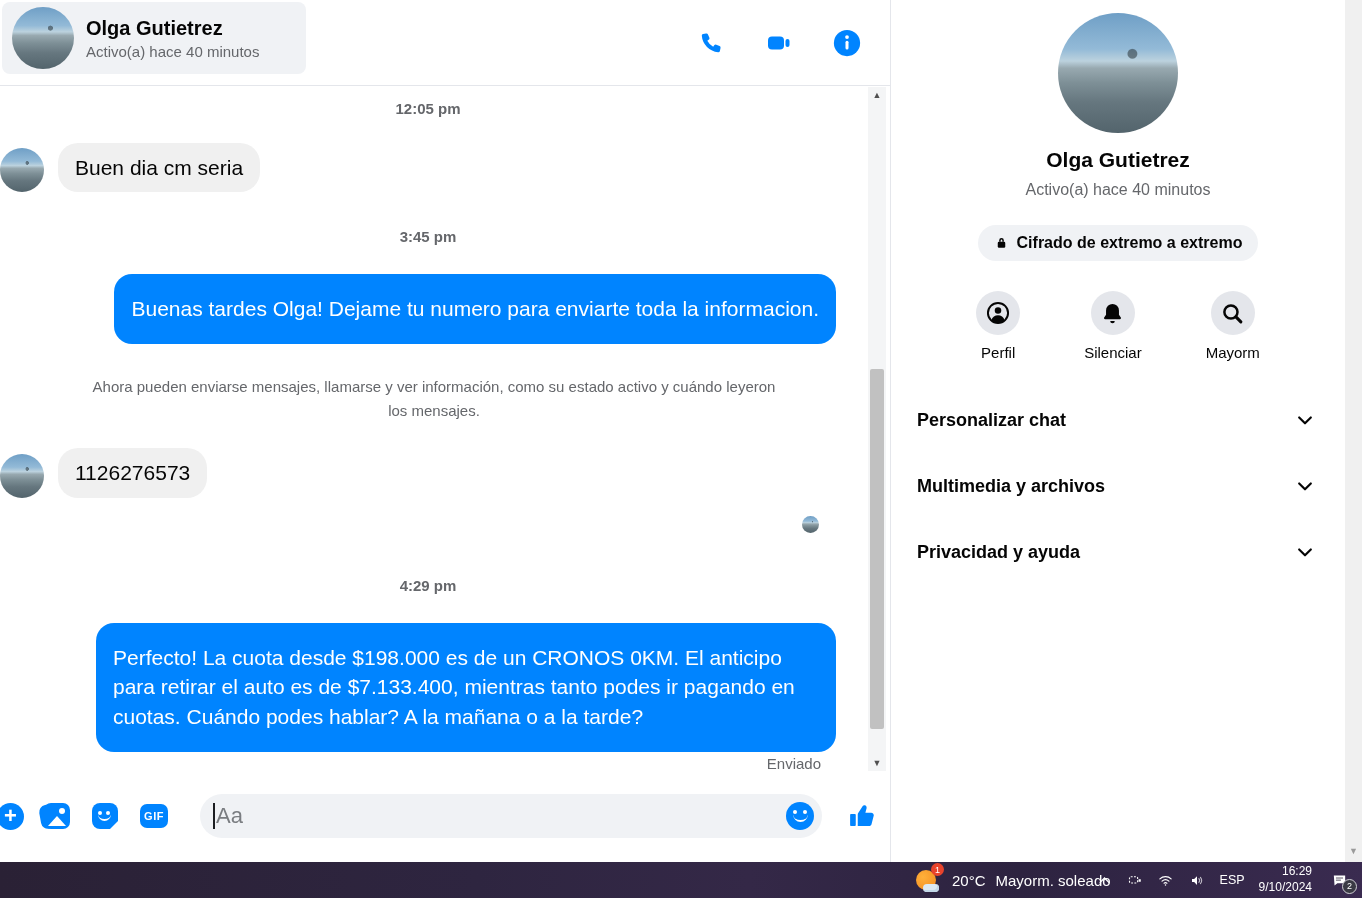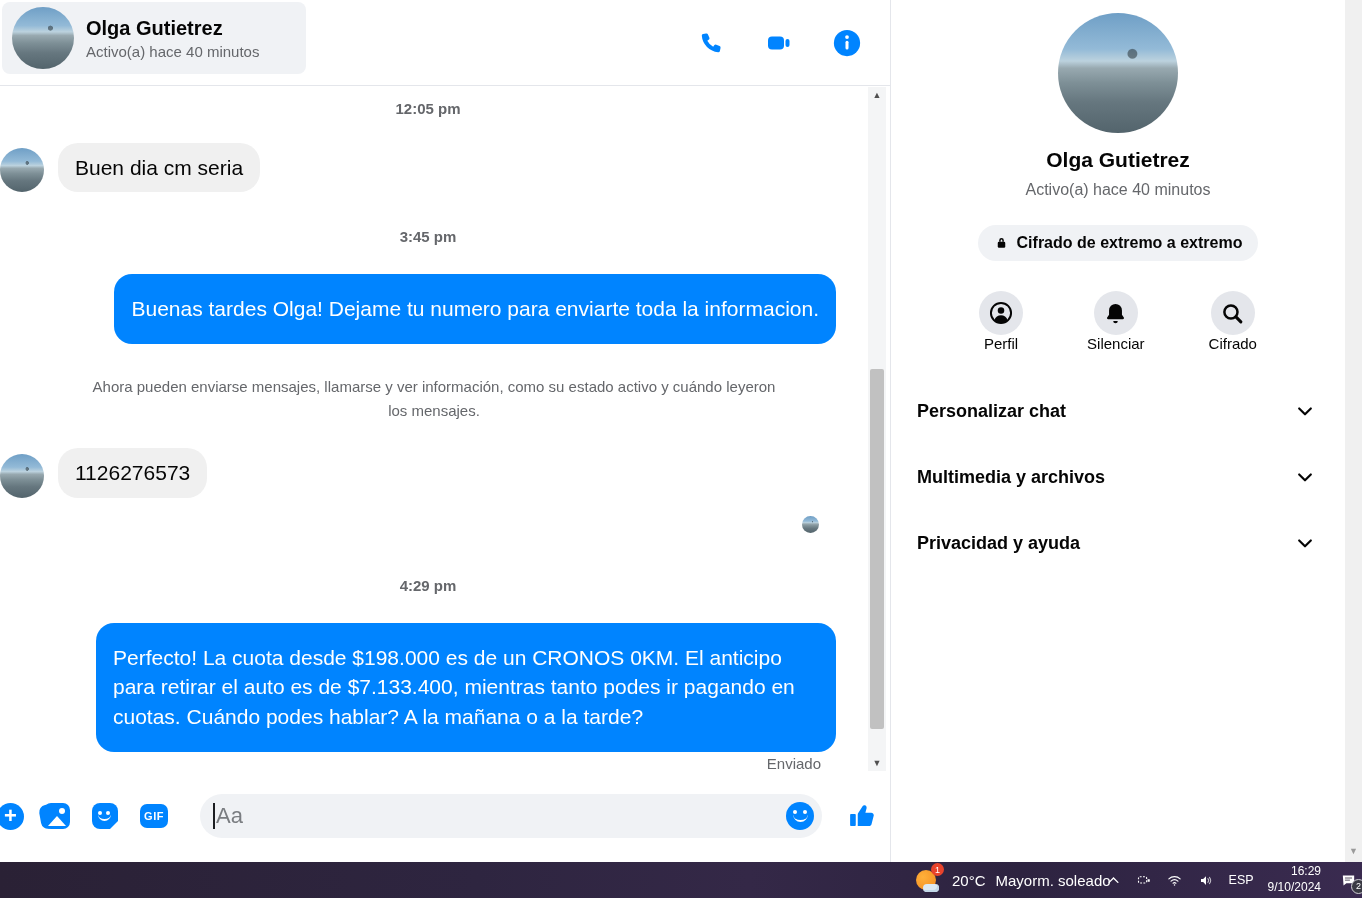--- a/index.html
+++ b/index.html
@@ -70,40 +70,40 @@
 
   
   .sidebar { position:absolute; left:890px; top:0; width:455px; height:862px; background:#fff; border-left:1px solid #e4e6eb; }
   .sb-avatar { width:120px; height:120px; margin:13px auto 0; cursor:pointer; }
   .sb-name { text-align:center; font-size:21px; font-weight:700; margin-top:15px; }
   .sb-status { text-align:center; font-size:16px; color:#65676b; margin-top:9px; }
   .sb-pill { width:fit-content; margin:26px auto 0; background:#f0f2f5; border-radius:18px; height:36px; display:flex; align-items:center; gap:8px; padding:0 16px; font-size:16px; font-weight:600; cursor:pointer;text-align:center; }
   .sb-actions { display:flex; justify-content:center; gap:64px; margin-top:30px; }
   .sb-action { display:flex; flex-direction:column; align-items:center; cursor:pointer; }
   .sb-action .circ { width:44px; height:44px; border-radius:50%; background:#e4e6eb; display:flex; align-items:center; justify-content:center; }
-  .sb-action .lbl { margin-top:0; font-size:15px; color:#050505; }
+  .sb-action .lbl { margin-top:9px; font-size:15px; color:#050505; }
   .sb-sections { margin-top:26px; }
   .sb-row { height:66px; display:flex; align-items:center; justify-content:space-between; padding:0 30px 0 26px; cursor:pointer; }
   .sb-row .lbl { font-size:18px; font-weight:600; }
 
   
   .page-scroll { position:absolute; left:1345px; top:0; width:17px; height:862px; background:#f0f0f0; }
   .page-scroll .down { position:absolute; bottom:6px; left:0; width:17px; text-align:center; font-size:9px; color:#9a9a9a; cursor:pointer; }
 
   
   .taskbar { position:absolute; left:0; top:862px; width:1362px; height:36px;
     background:linear-gradient(90deg,#2a2135 0%,#2e2540 35%,#342847 55%,#2d2340 75%,#3a2b50 100%); }
   .weather { position:absolute; left:916px; top:0; height:36px; display:flex; align-items:center; gap:10px; color:#fff; cursor:pointer; }
   .wicon { position:relative; width:26px; height:26px; }
   .wicon .sun { position:absolute; left:0; top:3px; width:20px; height:20px; border-radius:50%; background:radial-gradient(circle at 35% 35%,#ffb03a,#f28a1e); }
   .wicon .cloud { position:absolute; left:7px; bottom:1px; width:16px; height:8px; border-radius:6px; background:#dce9f2; box-shadow:-2px -2px 0 0 #c3d8e8 inset; }
   .wicon .badge { position:absolute; right:-2px; top:-4px; width:13px; height:13px; border-radius:50%; background:#e8432c; color:#fff; font-size:9px; display:flex; align-items:center; justify-content:center; }
   .wtemp { font-size:15px; }
   .wcond { font-size:15px; }
-  .tray { position:absolute; right:4px; top:0; height:36px; display:flex; align-items:center; gap:14px; color:#fff; }
+  .tray { position:absolute; right:13px; top:0; height:36px; display:flex; align-items:center; gap:14px; color:#fff; }
   .ticon { display:flex; align-items:center; justify-content:center; cursor:pointer; }
   .esp { font-size:12.5px; cursor:pointer; }
   .clock { text-align:right; font-size:12px; line-height:1.3; cursor:pointer; }
   .ac { position:relative; cursor:pointer; margin-left:4px; }
   .ac .badge { position:absolute; right:-8px; bottom:-5px; width:15px; height:15px; border-radius:50%; background:#3a3a44; border:1.5px solid #cfcfd4; color:#fff; font-size:9px; display:flex; align-items:center; justify-content:center; }
 
   svg { display:block; }
 </style>
 </head>
 <body>
@@ -247,21 +247,21 @@
         </div>
         <div class="lbl">Silenciar</div>
       </div>
       <div class="sb-action">
         <div class="circ">
           <svg width="25" height="25" viewBox="0 0 24 24">
               <circle cx="10.5" cy="10.5" r="6.3" stroke="#050505" stroke-width="2.4" fill="none"></circle>
               <line x1="15.3" y1="15.3" x2="20" y2="20" stroke="#050505" stroke-width="3" stroke-linecap="round"></line>
             </svg>
         </div>
-        <div class="lbl">Cifrado</div>
+        <div class="lbl">Mayorm</div>
       </div>
     </div>
 
     <div class="sb-sections">
       <div class="sb-row">
         <span class="lbl">Personalizar chat</span>
         <span>
             <svg width="20" height="20" viewBox="0 0 24 24">
               <path d="M5 9l7 7 7-7" stroke="#050505" stroke-width="2.6" fill="none" stroke-linecap="round" stroke-linejoin="round"></path>
             </svg>

